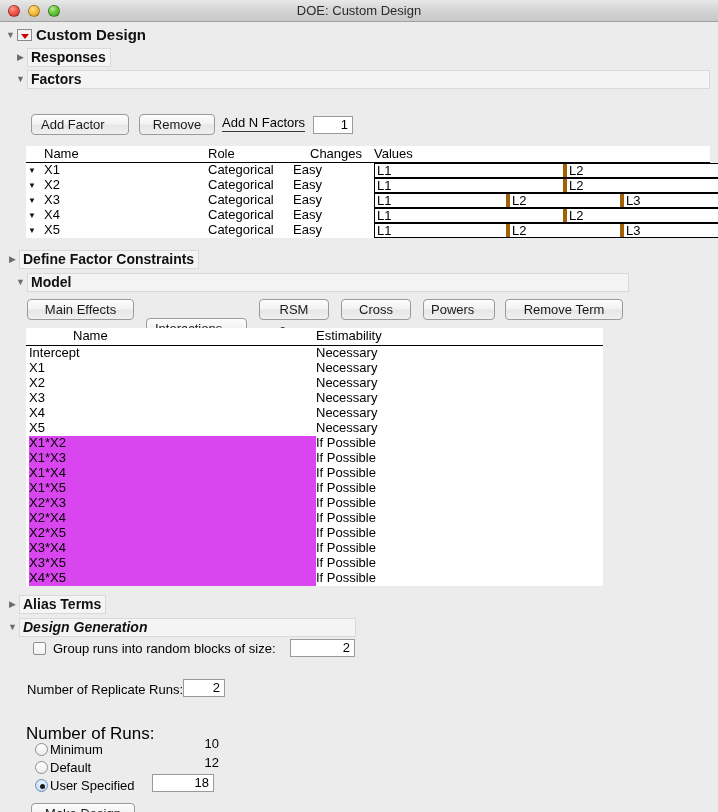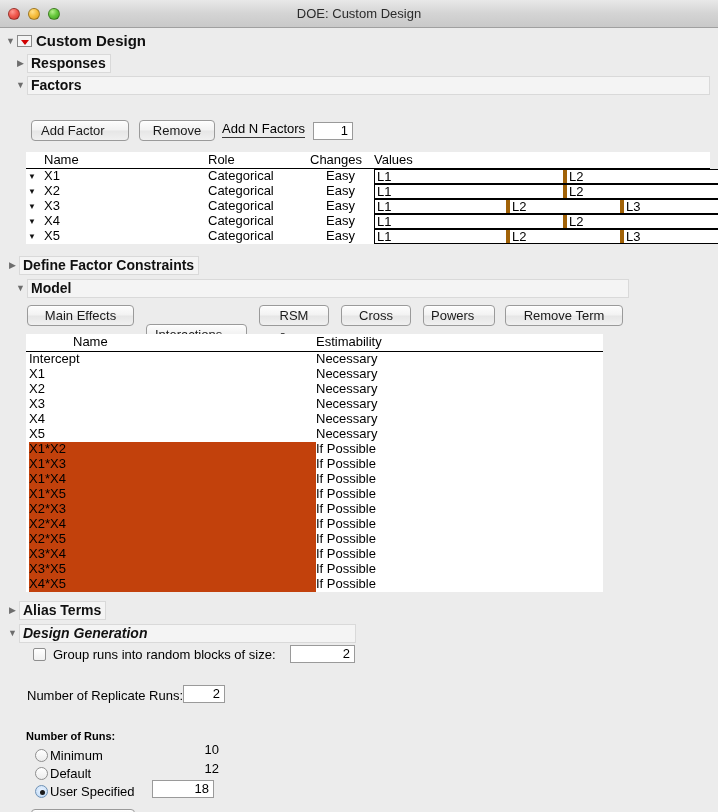--- a/index.html
+++ b/index.html
@@ -11,21 +11,21 @@
     width: 718px; height: 812px;
     font-family: "Liberation Sans", sans-serif;
     font-size: 12px;
     color: #000;
     overflow: hidden;
     position: relative;
   }
 
   
   .titlebar {
-    height: 28px;
+    height: 22px;
     width: 100%;
     background: linear-gradient(to bottom, #e8e8e8 0%, #d4d4d4 50%, #c9c9c9 100%);
     border-bottom: 1px solid #a0a0a0;
     position: relative;
     display: flex;
     align-items: center;
   }
   .traffic {
     display: flex;
     gap: 8px;
@@ -173,21 +173,21 @@
   }
   .frow .rtri {
     position: absolute;
     left: 2px; top: 1px;
     font-size: 8px;
     color: #111;
   }
   .frow .rtri::before { content: "\25BC"; }
   .frow .fname { position: absolute; left: 18px; }
   .frow .frole { position: absolute; left: 182px; }
-  .frow .fchg  { position: absolute; left: 300px; }
+  .frow .fchg  { position: absolute; left: 267px; }
 
   .vals {
     position: absolute;
     left: 348px; top: 0;
     height: 15px;
     display: flex;
     border: 1px solid #000;
     background: #fff;
   }
   .vcell {
@@ -219,21 +219,21 @@
     position: relative;
     height: 15px;
     font-size: 13px;
     line-height: 14px;
   }
   .mrow .mname {
     position: absolute; left: 3px; top: 0;
     width: 287px; height: 15px;
   }
   .mrow .mest  { position: absolute; left: 290px; top: 0; }
-  .mrow.sel .mname { background: #c2410c; }
+  .mrow.sel .mname { background: #d946ef; }
 
   
   .chk {
     width: 13px; height: 13px;
     border: 1px solid #8e8e8e;
     border-radius: 2px;
     background: linear-gradient(to bottom, #ffffff, #f0f0f0);
     display: inline-block;
     vertical-align: middle;
   }
@@ -253,21 +253,21 @@
   .radio.on::after {
     content: "";
     position: absolute;
     left: 4px; top: 4px;
     width: 5px; height: 5px;
     border-radius: 50%;
     background: #1a1a1a;
   }
 
   .lbl { font-size: 13px; }
-  .bold-lbl { font-size: 11px; font-weight: bold; }
+  .bold-lbl { font-size: 17px; font-weight: normal; }
 
   .abs { position: absolute; }
 </style>
 </head>
 <body>
 
 <div class="titlebar">
   <div class="traffic">
     <span class="light red"></span>
     <span class="light yellow"></span>

